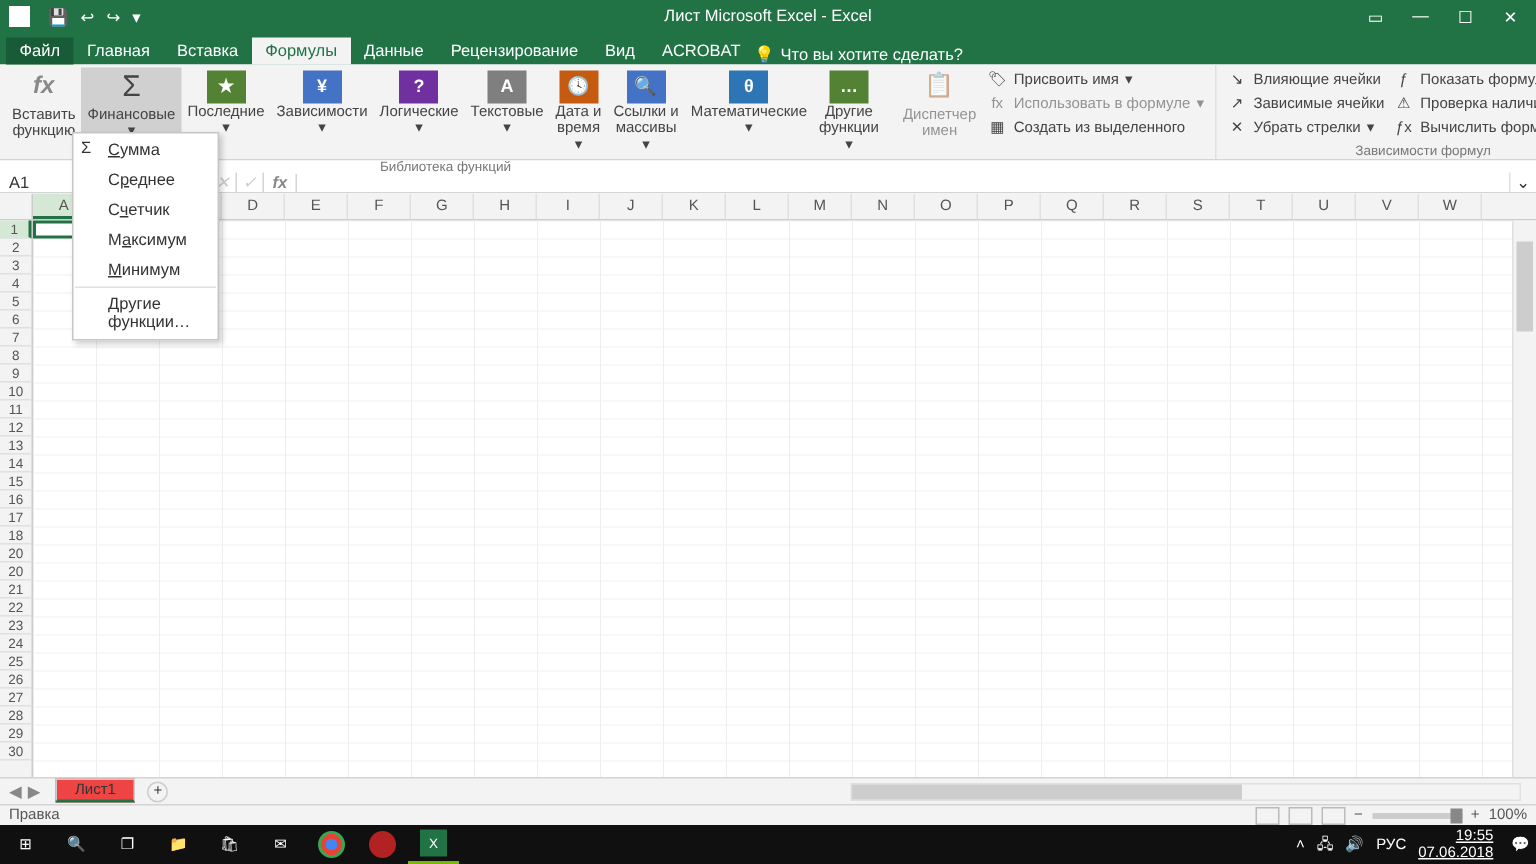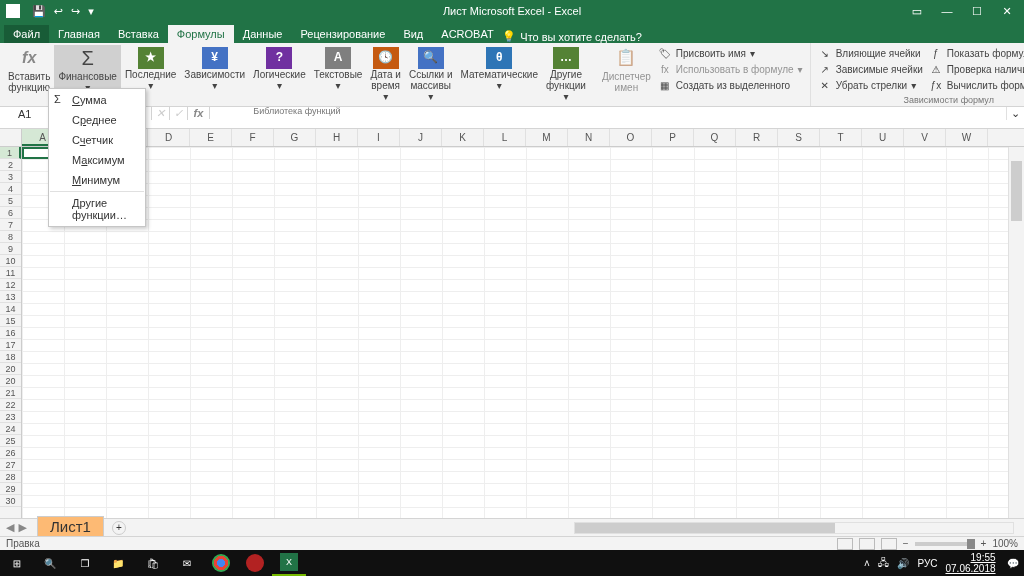--- a/index.html
+++ b/index.html
@@ -24,21 +24,21 @@
 .ribbon { height: 64px; background: #f3f3f3; border-bottom: 1px solid #d4d4d4; display:flex; font-size: 10px; color:#444;}
 .rgroup{ display:flex; flex-direction:column; border-right:1px solid #e0e0e0; }
 .rgroup .row{ display:flex; flex:1; align-items:flex-start; padding:2px 4px;}
 .rgroup .glabel{ text-align:center; font-size:9px; color:#777; padding-bottom:2px;}
 .rbtn { display:flex; flex-direction:column; align-items:center; padding: 2px 4px; cursor:pointer; text-align:center; line-height:1.1;}
 .rbtn .ico{ width:26px; height:22px; display:flex; align-items:center; justify-content:center; font-size:16px; margin-bottom:2px;}
 .small-stack{ display:flex; flex-direction:column; gap:0px;}
 .small-item{ display:flex; align-items:center; gap:4px; padding:1px 3px; cursor:pointer; white-space:nowrap;}
 .small-item .si-ico{ width:14px;height:14px; display:inline-flex; align-items:center; justify-content:center; font-size:10px;}
 
-.namebox-row{ height:22px; background:#fff; border-bottom:1px solid #d4d4d4; display:flex; align-items:flex-start;padding-left:12px;}
+.namebox-row{ height:22px; background:#fff; border-bottom:1px solid #d4d4d4; display:flex; align-items:flex-end;}
 .namebox{ width:140px; border-right:1px solid #d4d4d4; display:flex; align-items:center; padding:0 6px; font-size:11px; justify-content:space-between;}
 .fx-btn{ width:22px; display:flex; align-items:center; justify-content:center; border-right:1px solid #d4d4d4; font-style:italic; cursor:pointer;}
 .fx-btn.dd{ width:18px;}
 .formula-bar{ flex:1; display:flex; align-items:center; padding:0 6px;}
 .fb-expand{ width:18px; display:flex; align-items:center; justify-content:center; border-left:1px solid #e0e0e0;}
 
 .grid-area{ position:absolute; top:129px; bottom:58px; left:0; right:0; background:#fff; overflow:hidden;}
 .col-headers{ display:flex; height:18px; background:#f3f3f3; border-bottom:1px solid #ccc;}
 .corner{ width:22px; border-right:1px solid #ccc; background:#f3f3f3;}
 .colh{ width:42px; text-align:center; font-size:10px; color:#555; border-right:1px solid #e0e0e0; line-height:18px;}
@@ -55,21 +55,21 @@
 .vscroll{ position:absolute; top:18px; bottom:0; right:0; width:16px; background:#f3f3f3; border-left:1px solid #e0e0e0;}
 .vscroll .thumb{ position:absolute; top:14px; left:2px; right:2px; height:60px; background:#cdcdcd;}
 
 .dropdown{ position:absolute; top:88px; left:48px; width:98px; background:#fff; border:1px solid #c6c6c6; box-shadow:2px 2px 4px rgba(0,0,0,.2); z-index:50; padding:1px;}
 .dropdown .ditem{ padding:4px 10px 4px 22px; font-size:11px; cursor:pointer; position:relative;}
 .dropdown .ditem .sigma{ position:absolute; left:4px; top:3px; font-size:11px;}
 .dropdown .dsep{ height:1px; background:#e0e0e0; margin:1px 0;}
 
 .sheet-tabs{ position:absolute; bottom:40px; left:0; right:0; height:18px; background:#f3f3f3; border-top:1px solid #d4d4d4; display:flex; align-items:center;}
 .sheet-nav{ display:flex; gap:4px; padding:0 6px; color:#888;}
-.sheet-tab{ background:#fdba74; border:1px solid #ccc; border-bottom:none; padding:1px 12px; font-size:15px; margin-left:4px; position:relative; top:-1px; cursor:pointer;}
+.sheet-tab{ background:#ef4444; border:1px solid #ccc; border-bottom:none; padding:1px 12px; font-size:10px; margin-left:4px; position:relative; top:-1px; cursor:pointer;}
 .sheet-tab.active{ border-bottom:2px solid #217346;}
 .sheet-add{ margin-left:8px; width:14px;height:14px; border:1px solid #ccc; border-radius:50%; display:flex; align-items:center; justify-content:center; font-size:10px; cursor:pointer;}
 .hscroll{ flex:1; margin:0 10px; height:12px; background:#f3f3f3; border:1px solid #e0e0e0; position:relative;}
 .hscroll .thumb{ position:absolute; left:0; top:0; bottom:0; width:260px; background:#cdcdcd;}
 
 .statusbar{ position:absolute; bottom:26px; left:0; right:0; height:14px; background:#f3f3f3; border-top:1px solid #d4d4d4; display:flex; align-items:center; justify-content:space-between; padding:0 6px; font-size:10px; color:#555;}
 .sb-right{ display:flex; gap:6px; align-items:center;}
 .viewbtn{ width:16px;height:12px; border:1px solid #bbb; cursor:pointer;}
 .zoom-slider{ width:60px; height:4px; background:#ccc; position:relative;}
 .zoom-slider .zt{ position:absolute; right:0; top:-3px; width:8px; height:10px; background:#888;}

